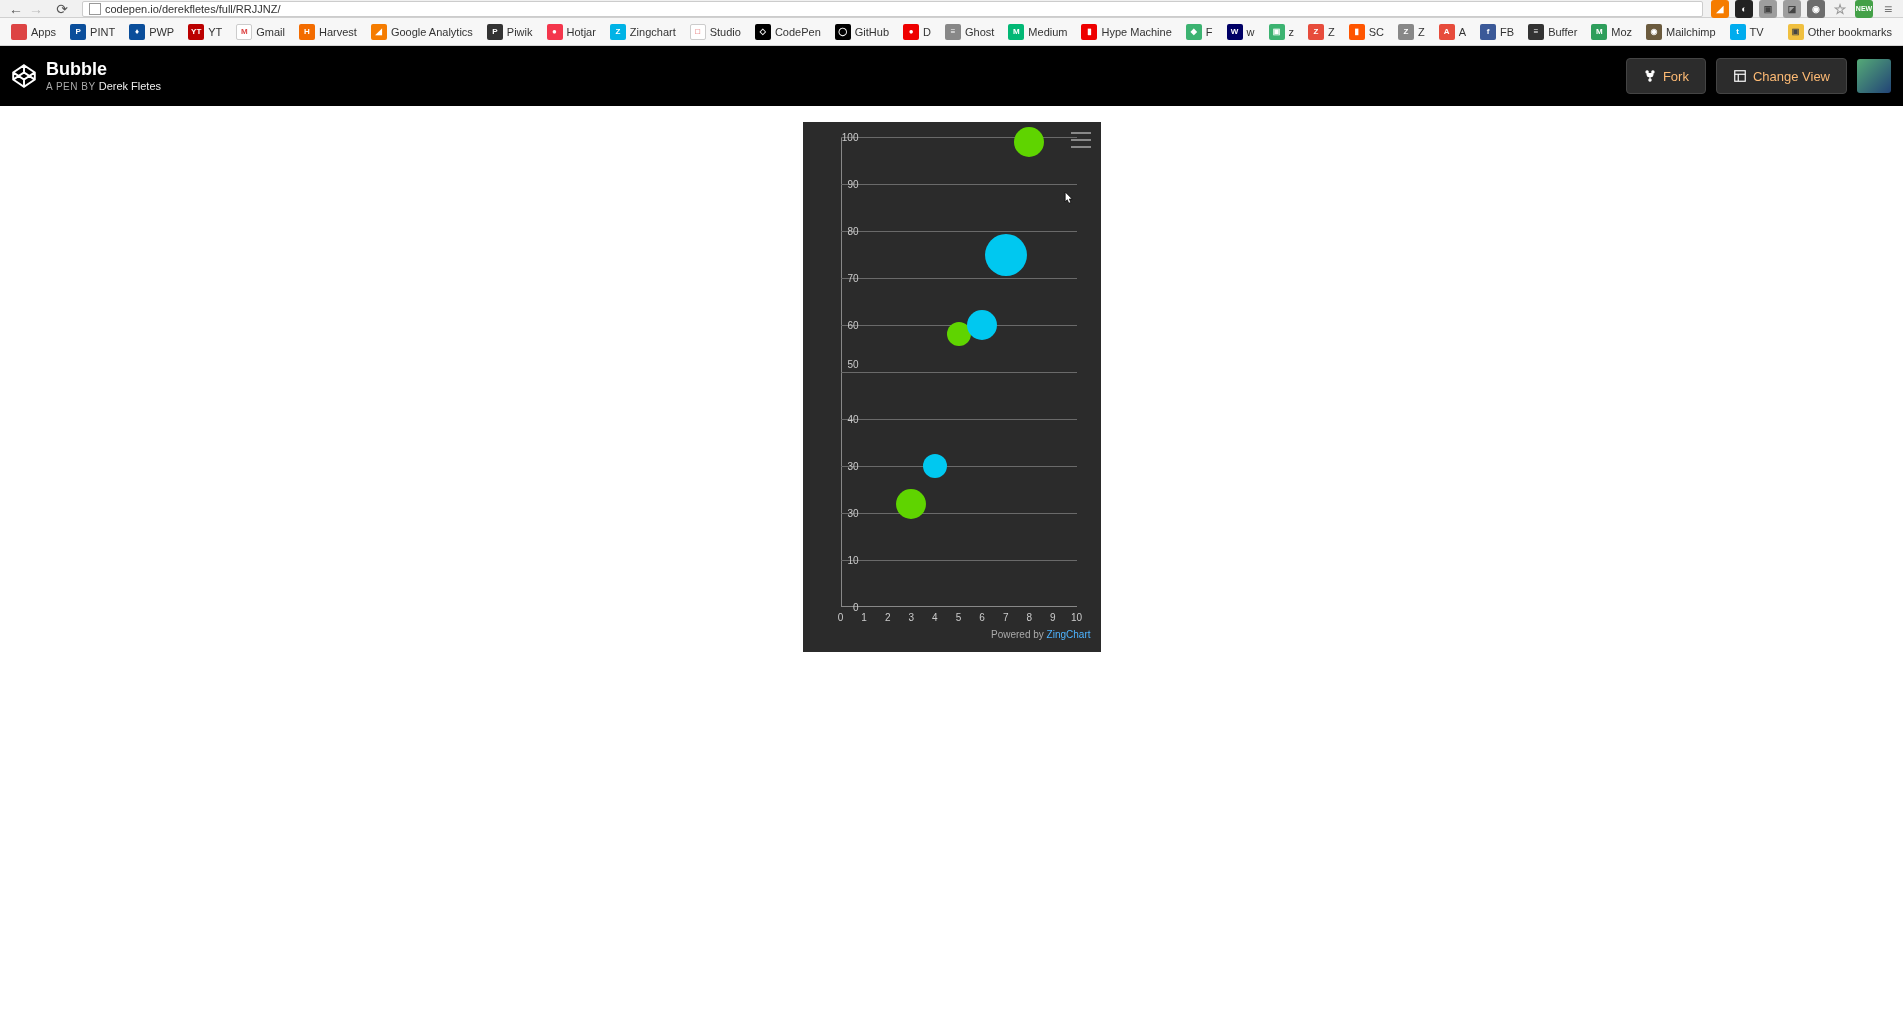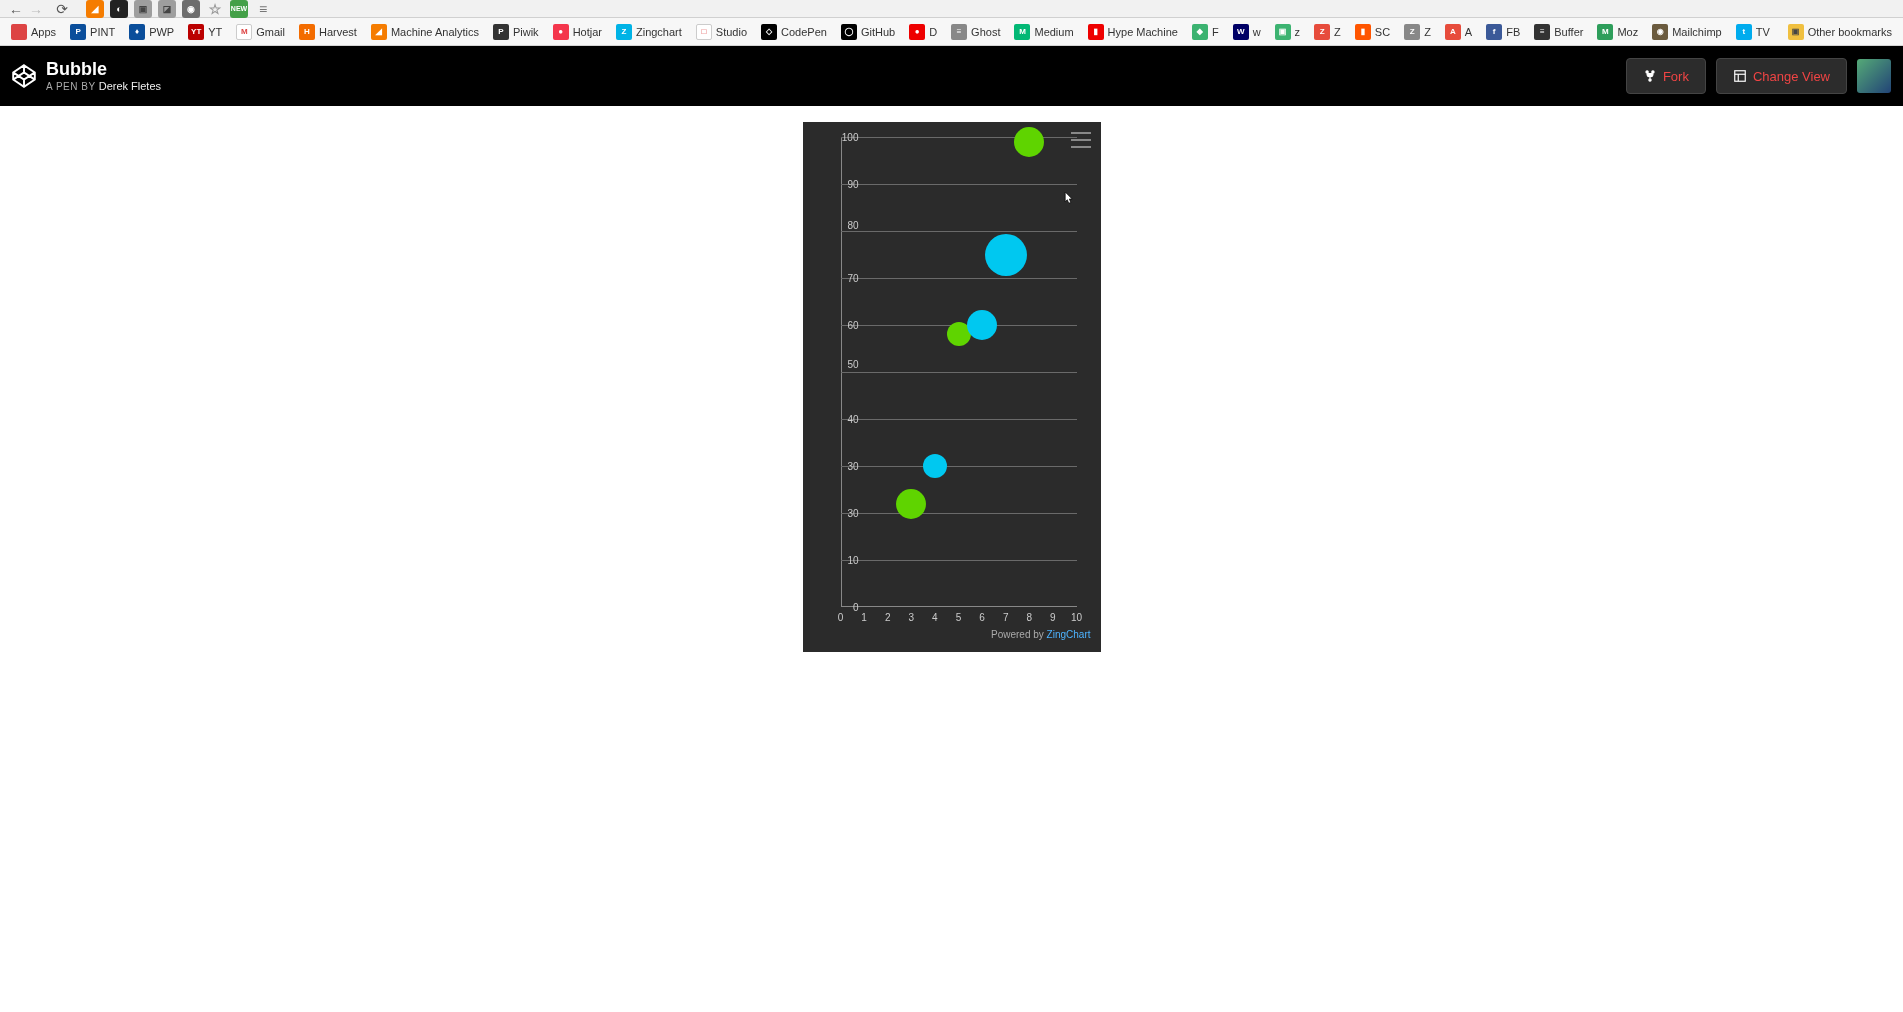--- a/index.html
+++ b/index.html
@@ -29,21 +29,21 @@
 .bm-spacer { flex: 1; }
 .bm-other { font-size: 11px; color: #333; padding: 2px 5px; display: flex; align-items: center; gap: 4px; cursor: pointer; }
 
 
 .codepen-header { height: 60px; background: #000; display: flex; align-items: center; padding: 0 12px; }
 .cp-logo { width: 24px; height: 24px; margin-right: 10px; }
 .cp-title { color: #fff; font-size: 18px; font-weight: 600; line-height: 1.1; }
 .cp-sub { color: #aaa; font-size: 10px; text-transform: uppercase; letter-spacing: 0.5px; }
 .cp-sub .author { color: #eee; text-transform: none; letter-spacing: 0; font-size: 11px; }
 .cp-right { margin-left: auto; display: flex; align-items: center; gap: 10px; }
-.cp-btn { height: 36px; padding: 0 16px; background: #2c2c2c; border: 1px solid #444; border-radius: 4px; color: #ef4444; font-size: 13px; display: flex; align-items: center; gap: 6px; cursor: pointer; }
+.cp-btn { height: 36px; padding: 0 16px; background: #2c2c2c; border: 1px solid #444; border-radius: 4px; color: #fdba74; font-size: 13px; display: flex; align-items: center; gap: 6px; cursor: pointer; }
 .cp-avatar { width: 34px; height: 34px; background: linear-gradient(135deg,#5a7 0%,#247 100%); border-radius: 3px; }
 
 
 .page-content { background: #fff; height: calc(100vh - 106px); display: flex; justify-content: center; align-items: flex-start; padding-top: 16px; }
 
 
 .chart-box { width: 298px; height: 530px; background: #2b2b2b; position: relative; }
 .chart-menu { position: absolute; top: 10px; right: 10px; width: 20px; height: 16px; cursor: pointer; display: flex; flex-direction: column; justify-content: space-between; }
 .chart-menu span { height: 2px; background: #888; }
 .plot-area { position: absolute; left: 38px; top: 15px; width: 236px; height: 470px; }
@@ -60,20 +60,24 @@
 
 .cursor-pointer { position: absolute; width: 14px; height: 18px; pointer-events: none; }
 </style>
 </head>
 <body>
 
 <div class="browser-chrome">
   <div class="nav-btn">←</div>
   <div class="nav-btn disabled">→</div>
   <div class="nav-btn reload">⟳</div>
+  <div class="url-bar">
+    <span class="url-page-icon"></span>
+    <span>codepen.io/derekfletes/full/RRJJNZ/</span>
+  </div>
   <div class="chrome-right">
     <div class="ext-icon ext-ga">◢</div>
     <div class="ext-icon ext-dark">◐</div>
     <div class="ext-icon ext-grey">▣</div>
     <div class="ext-icon ext-grey">◪</div>
     <div class="ext-icon ext-cam">◉</div>
     <div class="ext-icon ext-star">☆</div>
     <div class="ext-icon ext-new">NEW</div>
     <div class="ext-icon ext-hamburger">≡</div>
   </div>
@@ -100,21 +104,21 @@
       <div class="bm">
         <span class="bm-icon" style="background: rgb(255, 255, 255); color: rgb(221, 68, 68); border: 1px solid rgb(204, 204, 204);">M</span>
         <span>Gmail</span>
       </div>
       <div class="bm">
         <span class="bm-icon" style="background: rgb(243, 108, 0);">H</span>
         <span>Harvest</span>
       </div>
       <div class="bm">
         <span class="bm-icon" style="background: rgb(245, 124, 0);">◢</span>
-        <span>Machine Analytics</span>
+        <span>Google Analytics</span>
       </div>
       <div class="bm">
         <span class="bm-icon" style="background: rgb(51, 51, 51);">P</span>
         <span>Piwik</span>
       </div>
       <div class="bm">
         <span class="bm-icon" style="background: rgb(244, 54, 76);">●</span>
         <span>Hotjar</span>
       </div>
       <div class="bm">
@@ -270,21 +274,21 @@
       <path fill="#fff" stroke="#000" stroke-width="1" d="M6 2 L6 16 L9 13 L11 18 L14 17 L12 12 L16 12 Z"></path>
     </svg>
   <div class="y-tick-label" style="top: 485px;">0</div>
       <div class="y-tick-label" style="top: 438px;">10</div>
       <div class="y-tick-label" style="top: 391px;">30</div>
       <div class="y-tick-label" style="top: 344px;">30</div>
       <div class="y-tick-label" style="top: 297px;">40</div>
       <div class="y-tick-label" style="top: 242px;">50</div>
       <div class="y-tick-label" style="top: 203px;">60</div>
       <div class="y-tick-label" style="top: 156px;">70</div>
-      <div class="y-tick-label" style="top: 103px;">80</div>
+      <div class="y-tick-label" style="top: 109px;">80</div>
       <div class="y-tick-label" style="top: 62px;">90</div>
       <div class="y-tick-label" style="top: 15px;">100</div>
       <div class="x-tick-label" style="left: 38px;">0</div>
       <div class="x-tick-label" style="left: 61.6px;">1</div>
       <div class="x-tick-label" style="left: 85.2px;">2</div>
       <div class="x-tick-label" style="left: 108.8px;">3</div>
       <div class="x-tick-label" style="left: 132.4px;">4</div>
       <div class="x-tick-label" style="left: 156px;">5</div>
       <div class="x-tick-label" style="left: 179.6px;">6</div>
       <div class="x-tick-label" style="left: 203.2px;">7</div>

